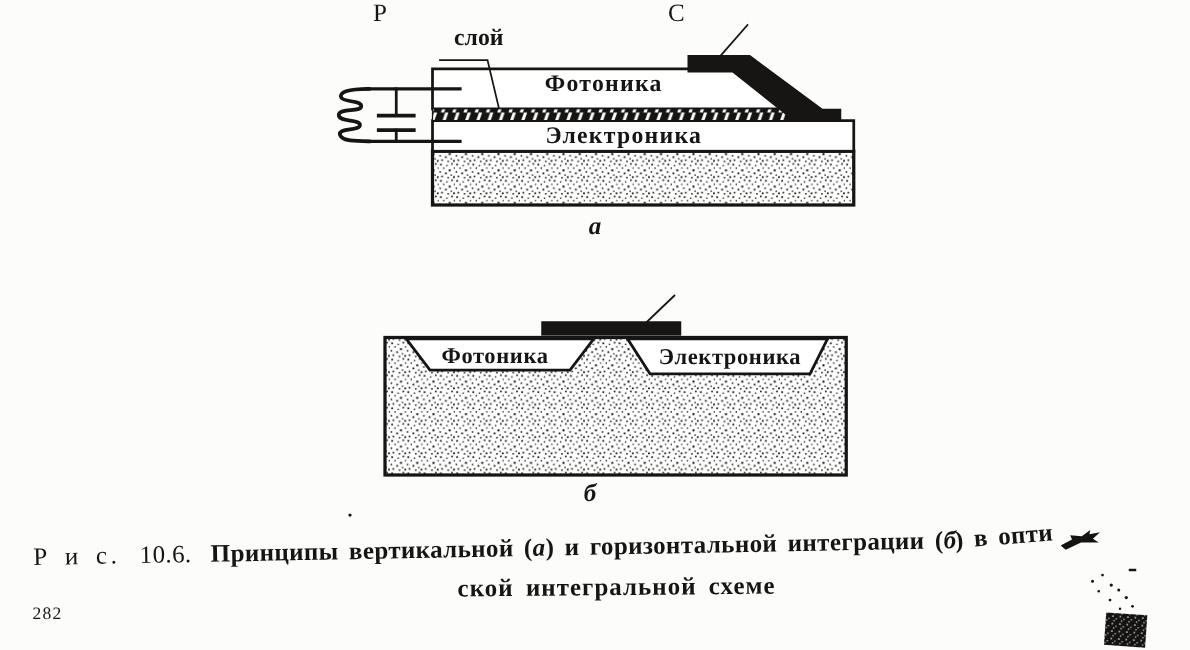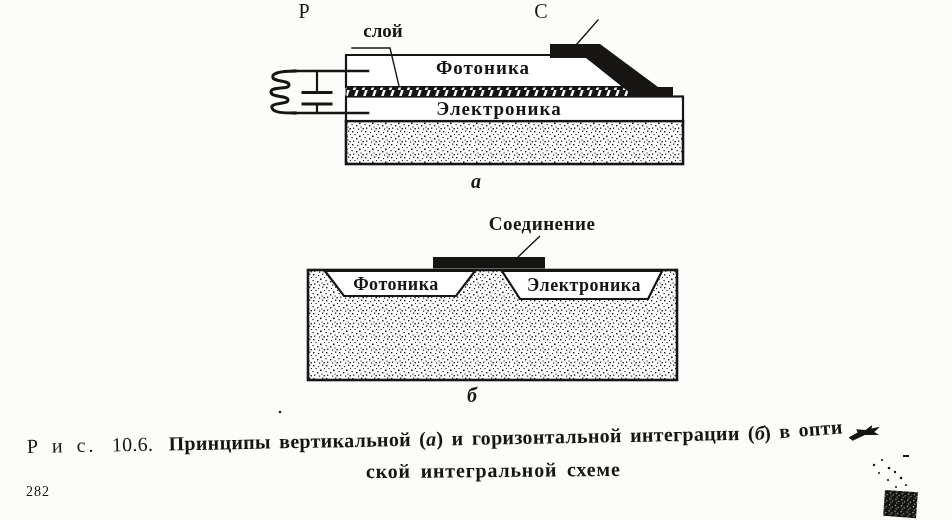--- a/index.html
+++ b/index.html
@@ -142,21 +142,20 @@
     </g>
   </svg>
 
   <div class="lbl lbl-p">Р</div>
   <div class="lbl lbl-c">С</div>
   <div class="lbl lbl-sloy">слой</div>
   <div class="lbl lbl-phot-a">Фотоника</div>
   <div class="lbl lbl-elec-a">Электроника</div>
   <div class="lbl lbl-fig-a">а</div>
 
-  <div class="lbl lbl-soed">Соединение</div>
   <div class="lbl lbl-phot-b">Фотоника</div>
   <div class="lbl lbl-elec-b">Электроника</div>
   <div class="lbl lbl-fig-b">б</div>
 
   <div class="caption">
     <span class="cap-prefix">Р и с.</span>
     <span class="cap-num">10.6.</span>
     <span class="cap-main"><span>Принципы вертикальной (</span><span class="cap-it">а</span><span>) и горизонтальной интеграции (</span><span class="cap-it">б</span><span class="cap-t3">) в опти</span></span><span class="smear"></span>
   </div>
   <div class="caption2">ской интегральной схеме</div>

